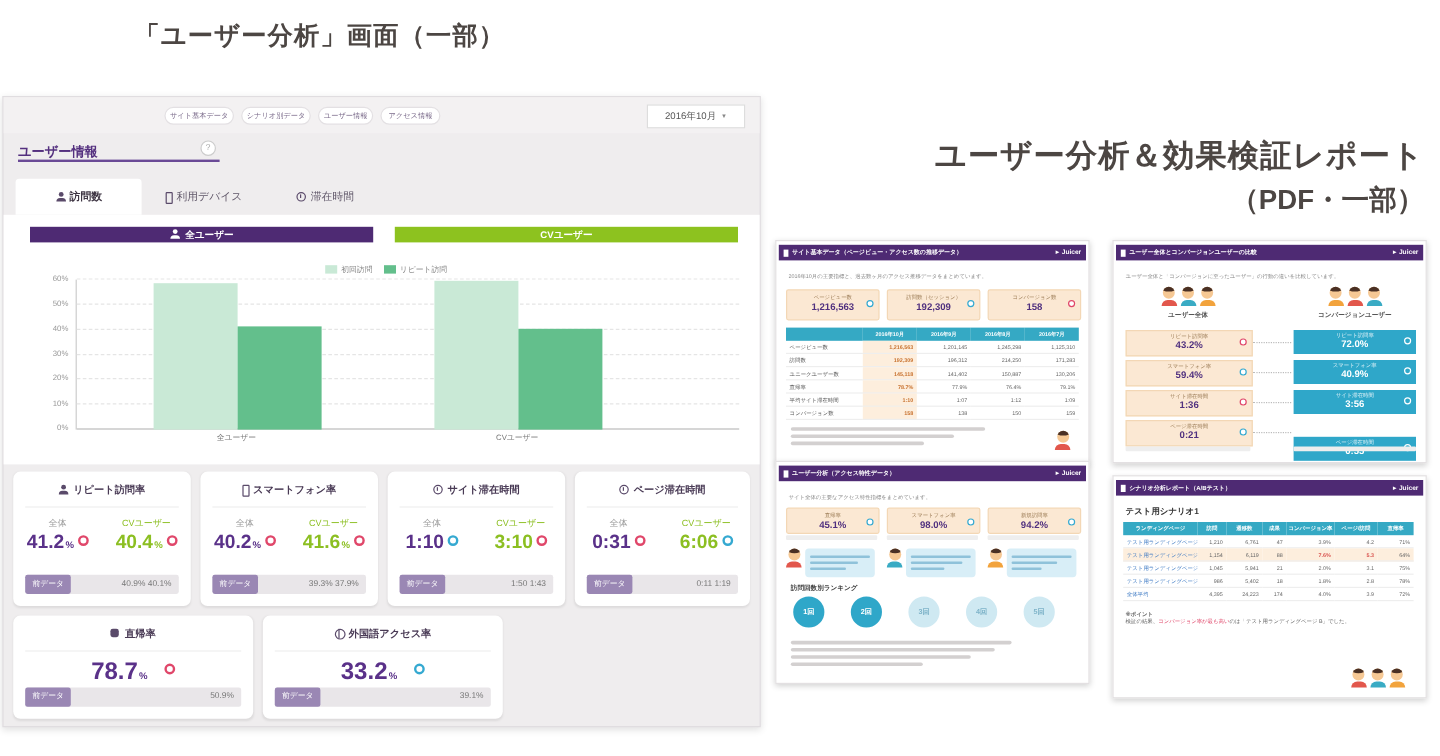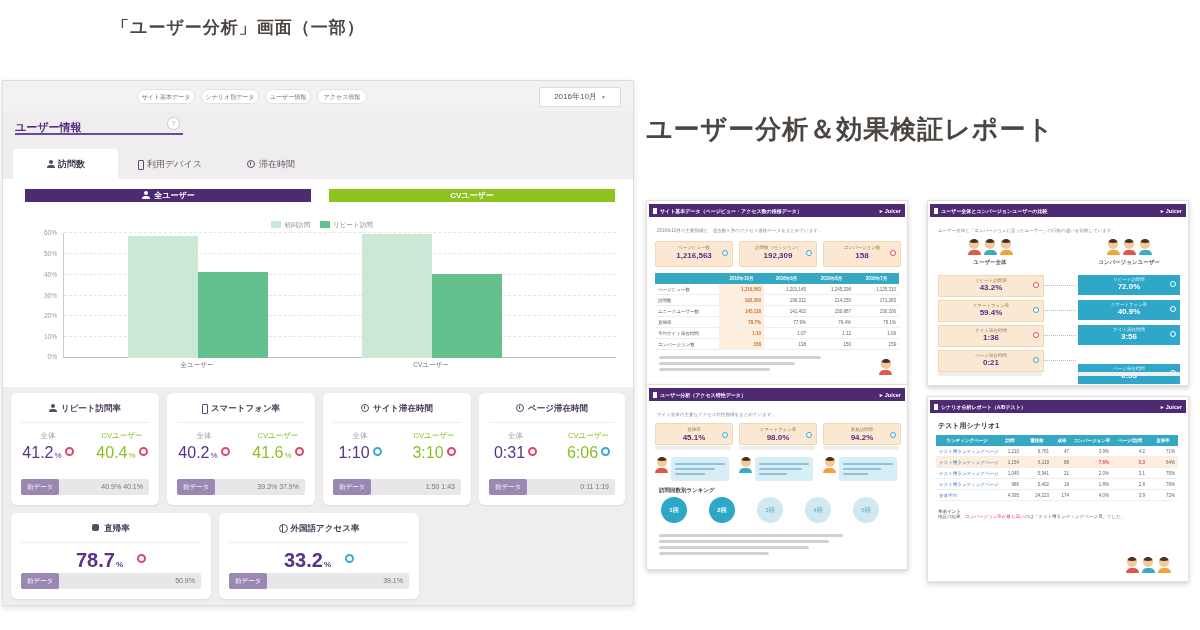--- a/index.html
+++ b/index.html
@@ -1,20 +1,20 @@
 <!DOCTYPE html>
 <html><head>
 <meta charset="utf-8">
 <style>
   html,body{margin:0;padding:0}
   body{width:1200px;height:630px;background:#fff;font-family:"Liberation Sans","DejaVu Sans",sans-serif;position:relative;overflow:hidden;color:#444}
   .abs{position:absolute}
   
-  .lcap{position:absolute;left:112px;top:16px;width:420px;font-size:17px;font-weight:bold;color:#4c4643;letter-spacing:1px}
-  .rcap{position:absolute;left:646px;top:112px;width:541px;text-align:left;color:#4c4643;font-weight:bold}
+  .lcap{position:absolute;left:112px;top:16px;width:420px;font-size:21px;font-weight:bold;color:#4c4643;letter-spacing:1px}
+  .rcap{position:absolute;left:646px;top:112px;width:541px;text-align:right;color:#4c4643;font-weight:bold}
   .rcap .l1{font-size:26px;letter-spacing:1px}
   .rcap .l2{font-size:23px;margin-top:4px}
   
   .dash{position:absolute;left:2px;top:80px;width:630px;height:524px;background:#efedee;border:1px solid #e0dde0;box-shadow:0 2px 6px rgba(0,0,0,.12)}
   .topbar{position:absolute;left:0;top:0;width:100%;height:30px;background:#f3f1f2}
   .ribbon{position:absolute;left:0;top:2px;width:128px;height:26px;background:#4e2a73;color:#fff;font-size:11px;font-weight:bold;line-height:26px;padding-left:12px;box-sizing:border-box;clip-path:polygon(0 0,100% 0,calc(100% - 14px) 100%,0 100%)}
   .pill{position:absolute;top:8px;height:15px;background:#fff;border:1px solid #e3e0e3;border-radius:8px;font-size:6px;color:#7a6a8a;text-align:center;line-height:15px;box-sizing:border-box;cursor:pointer}
   .datebox{position:absolute;left:536px;top:6px;width:80px;height:18px;background:#fff;border:1px solid #ddd;font-size:8px;color:#555;line-height:18px;text-align:center;cursor:pointer}
   .datebox .caret{font-size:5px;color:#888;margin-left:4px;vertical-align:middle}
   .sect{position:absolute;left:12px;top:36px;width:180px}
@@ -37,21 +37,21 @@
   .bar{position:absolute;bottom:0;width:70px}
   .ylab{position:absolute;left:26px;width:28px;text-align:right;font-size:6.5px;color:#999}
   .xlab{position:absolute;top:182px;width:140px;text-align:center;font-size:6.5px;color:#777}
   
   .mc{position:absolute;top:312px;width:148px;height:112px;background:#fff;border-radius:6px;box-shadow:0 1px 2px rgba(0,0,0,.08)}
   .mc-title,.bc-title{margin-top:10px;text-align:center;font-size:8.5px;font-weight:bold;color:#493a55;border-bottom:1px solid #eee;padding-bottom:7px;margin-left:10px;margin-right:10px}
   .mc-vals{display:flex;justify-content:space-around;margin-top:8px}
   .mv{text-align:center}
   .mv-l{font-size:7.5px;color:#9a9a9a;margin-bottom:3px}
   .mv-l.green{color:#8cbf22}
-  .mv-v{font-size:16px;font-weight:normal;color:#5a3189;white-space:nowrap}
+  .mv-v{font-size:16px;font-weight:bold;color:#5a3189;white-space:nowrap}
   .mv-v.green{color:#8cbf22}
   .unit{font-size:8px;margin-left:1px}
   .ring{display:inline-block;width:5px;height:5px;border-radius:50%;border:2px solid;margin-left:3px;vertical-align:2px;background:#fff}
   .ring.red{border-color:#e0476a}
   .ring.blue{border-color:#35a9d1}
   .ring.white{border-color:#fff;background:transparent}
   .mc-prev{position:absolute;left:10px;right:10px;bottom:10px;height:16px;background:#e9e6e9;border-radius:2px}
   .badge{position:absolute;left:0;top:0;height:16px;background:#9a87b4;border-radius:2px;color:#fff;font-size:6.5px;line-height:16px;padding:0 6px;cursor:pointer}
   .prevval{position:absolute;right:6px;top:0;font-size:7px;color:#777;line-height:16px}
   
@@ -273,20 +273,21 @@
       <div class="bc-val"><span>33.2</span><span class="unit">%</span><span class="ring blue"></span></div>
       <div class="mc-prev">
           <span class="badge">前データ</span>
           <span class="prevval">39.1%</span>
         </div>
     </div>
   </div>
 
   <div class="rcap">
     <div class="l1">ユーザー分析＆効果検証レポート</div>
+    <div class="l2">（PDF・一部）</div>
   </div>
 
   <div class="pdf" style="left:646px;top:200px">
     <div class="pdf-head">
       <span class="ph-sq"></span>
       <span class="ph-title">サイト基本データ（ページビュー・アクセス数の推移データ）</span>
       <span class="ph-logo"><span class="cur">►</span><span>Juicer</span></span>
     </div>
     <div class="p-intro">2016年10月の主要指標と、過去数ヶ月のアクセス推移データをまとめています。</div>
     <div class="pbox" style="left:8px;top:40px">

